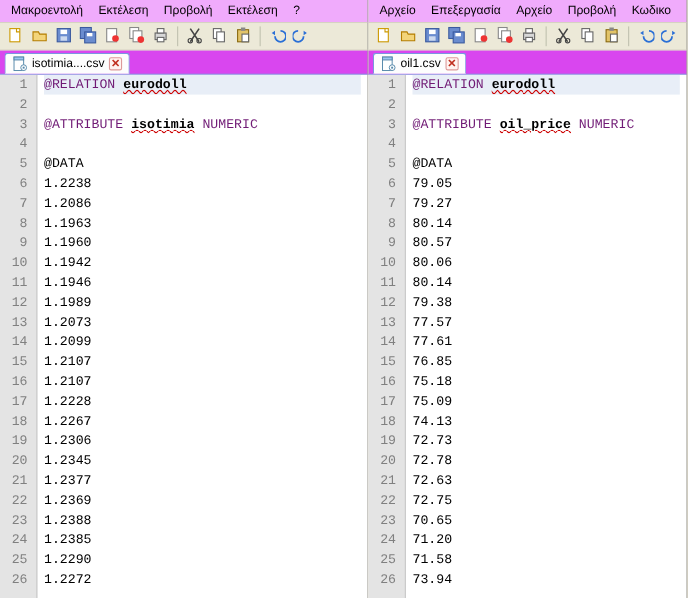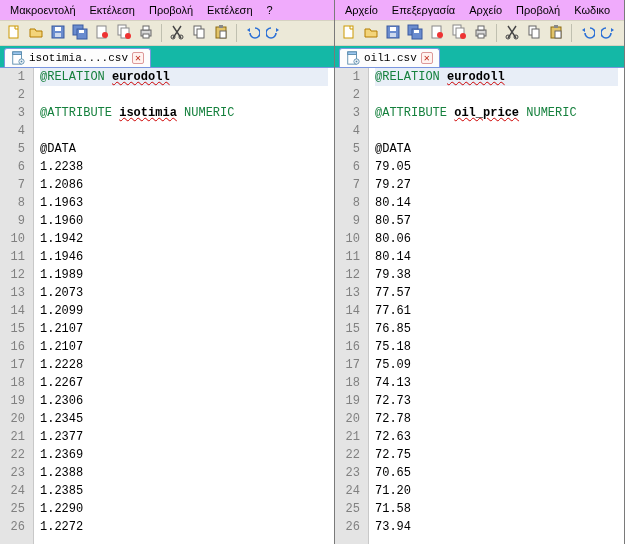--- a/index.html
+++ b/index.html
@@ -44,23 +44,22 @@
     display: flex; align-items: center; justify-content: center;
     border: 1px solid transparent;
     border-radius: 2px;
   }
   .sep { width: 1px; height: 18px; background: #c0c0b0; margin: 0 3px; }
 
   .tabstrip {
     display: flex;
     align-items: flex-end;
     padding: 2px 4px 0 4px;
-    background: #14b8a6;
+    background: #d946ef;
     border-bottom: 1px solid #7a96df;
-    font-family: Liberation Mono, monospace;
   }
   .tab {
     display: flex;
     align-items: center;
     gap: 4px;
     padding: 2px 6px;
     background: #fdfdfd;
     border: 1px solid #7a96df;
     border-bottom: none;
     border-radius: 3px 3px 0 0;
@@ -95,21 +94,21 @@
     min-width: 34px;
   }
   .gutter div { height: 18px; }
   .code {
     flex: 1;
     padding: 0 6px;
     color: #000;
     white-space: pre;
   }
   .code .line { height: 18px; }
-  .code .kw { color: #15803d; }
+  .code .kw { color: #701a75; }
   .code .underline { text-decoration: underline wavy #c00; text-decoration-thickness: 1px; font-weight: bold; }
   .line.active { background: #e8eef7; }
 
   
   .ic-new { fill:#fff; stroke:#c90; }
   .ic-open { fill:#f3d47a; stroke:#b47d00; }
   .ic-save { fill:#6a8ccf; stroke:#3a5a9f; }
   .ic-saveall { fill:#6a8ccf; stroke:#3a5a9f; }
   .ic-close { fill:#fff; stroke:#888; }
   .ic-closeall { fill:#fff; stroke:#888; }

